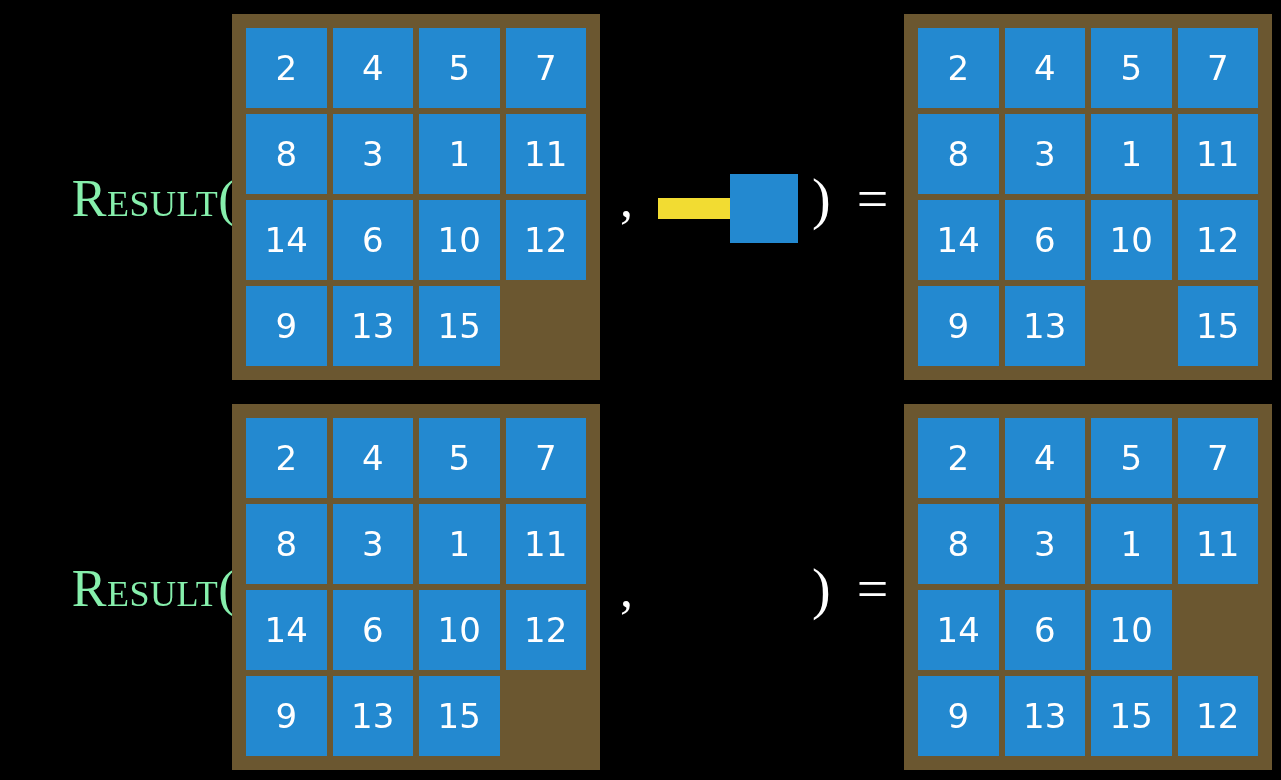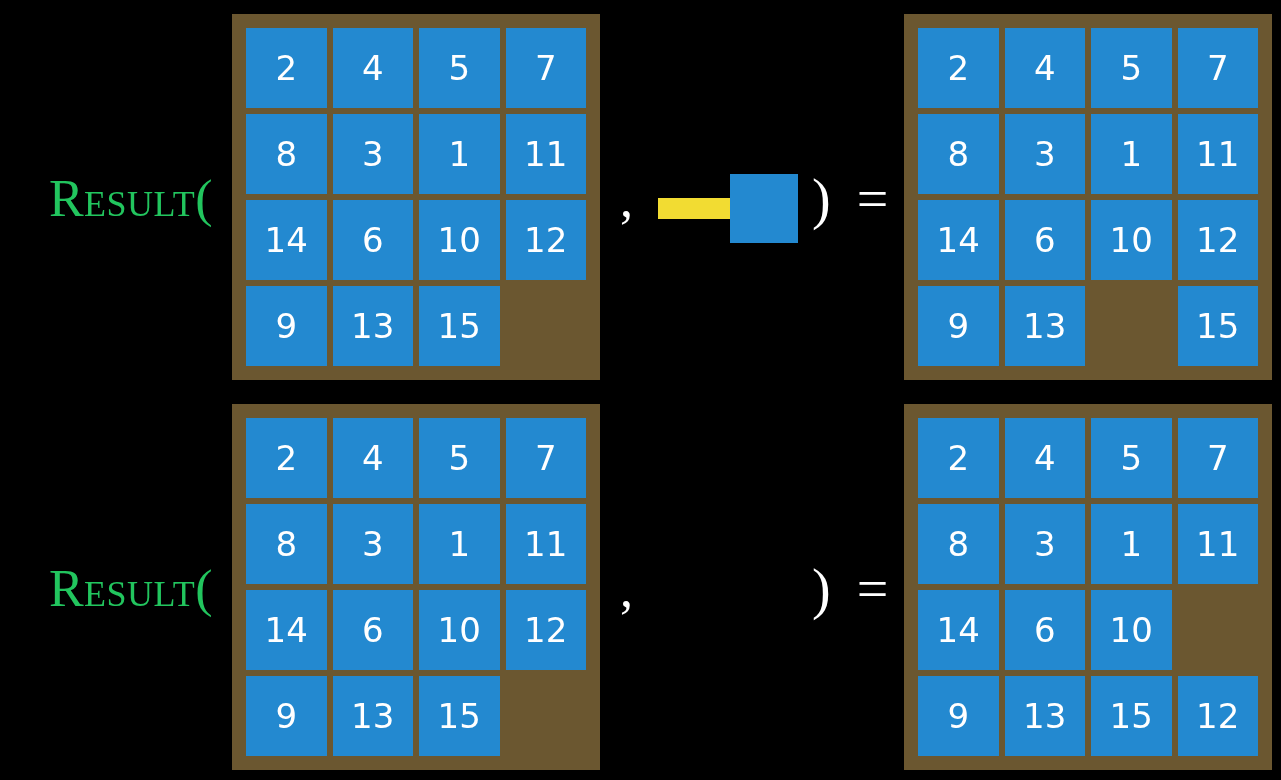--- a/index.html
+++ b/index.html
@@ -31,28 +31,28 @@
   .row-top    { top: 0px; }
   .row-bottom { top: 390px; }
 
   
   .result-label {
     position: absolute;
     left: 26px;
     top: 164px;
     width: 210px;
     height: 70px;
-    color: #22c55e;
+    color: #86efac;
     font-family: "Liberation Serif", "DejaVu Serif", serif;
     font-size: 52px;
     line-height: 70px;
     font-variant: small-caps;
     letter-spacing: 0.5px;
     white-space: nowrap;
-    text-align: center;
+    text-align: right;
   }
 
   
   .comma {
     position: absolute;
     left: 620px;
     top: 164px;
     color: #ffffff;
     font-family: "Liberation Serif", "DejaVu Serif", serif;
     font-size: 52px;

